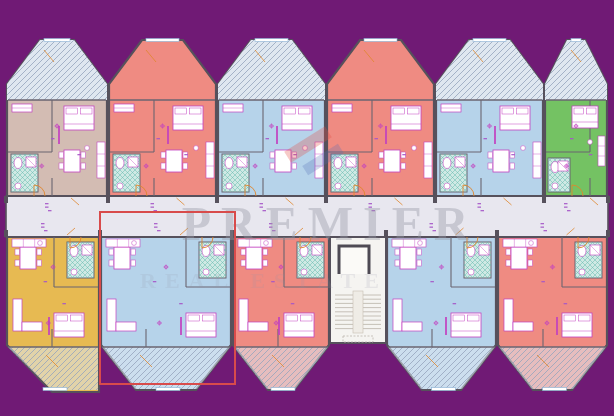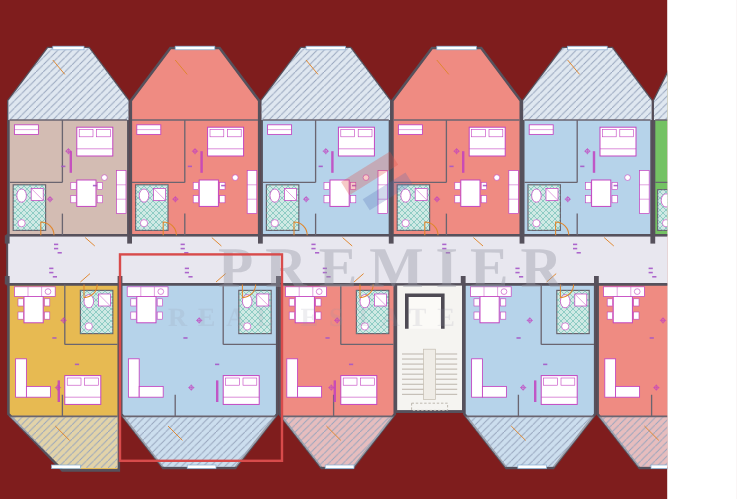--- a/index.html
+++ b/index.html
@@ -1,22 +1,22 @@
 <!DOCTYPE html>
 <html><head>
 <meta charset="utf-8">
 <style>
   html,body{margin:0;padding:0;background:#ffffff;}
-  .canvas{position:relative;width:556px;height:416px;background:#7f1d1d;overflow:hidden;
+  .canvas{position:relative;width:614px;height:416px;background:#701a75;overflow:hidden;
           font-family:"Liberation Sans",sans-serif;}
   svg{position:absolute;left:0;top:0;z-index:1;}
   .watermark{position:absolute;left:140px;top:196px;width:380px;z-index:4;text-align:center;
              font-family:"Liberation Serif",serif;font-weight:bold;font-size:48px;
              letter-spacing:10px;pointer-events:none;user-select:none;}
-  .watermark-sub{position:absolute;left:140px;top:252px;width:380px;z-index:4;text-align:left;
+  .watermark-sub{position:absolute;left:140px;top:268px;width:380px;z-index:4;text-align:left;
              font-family:"Liberation Serif",serif;font-weight:bold;font-size:22px;
              letter-spacing:9px;pointer-events:none;user-select:none;}
   .logo-bar{position:absolute;z-index:3;pointer-events:none;}
   .highlight-box{position:absolute;z-index:5;border:2px solid #d84b4b;background:transparent;}
 </style>
 </head>
 <body>
 
 <div class="canvas">
 

